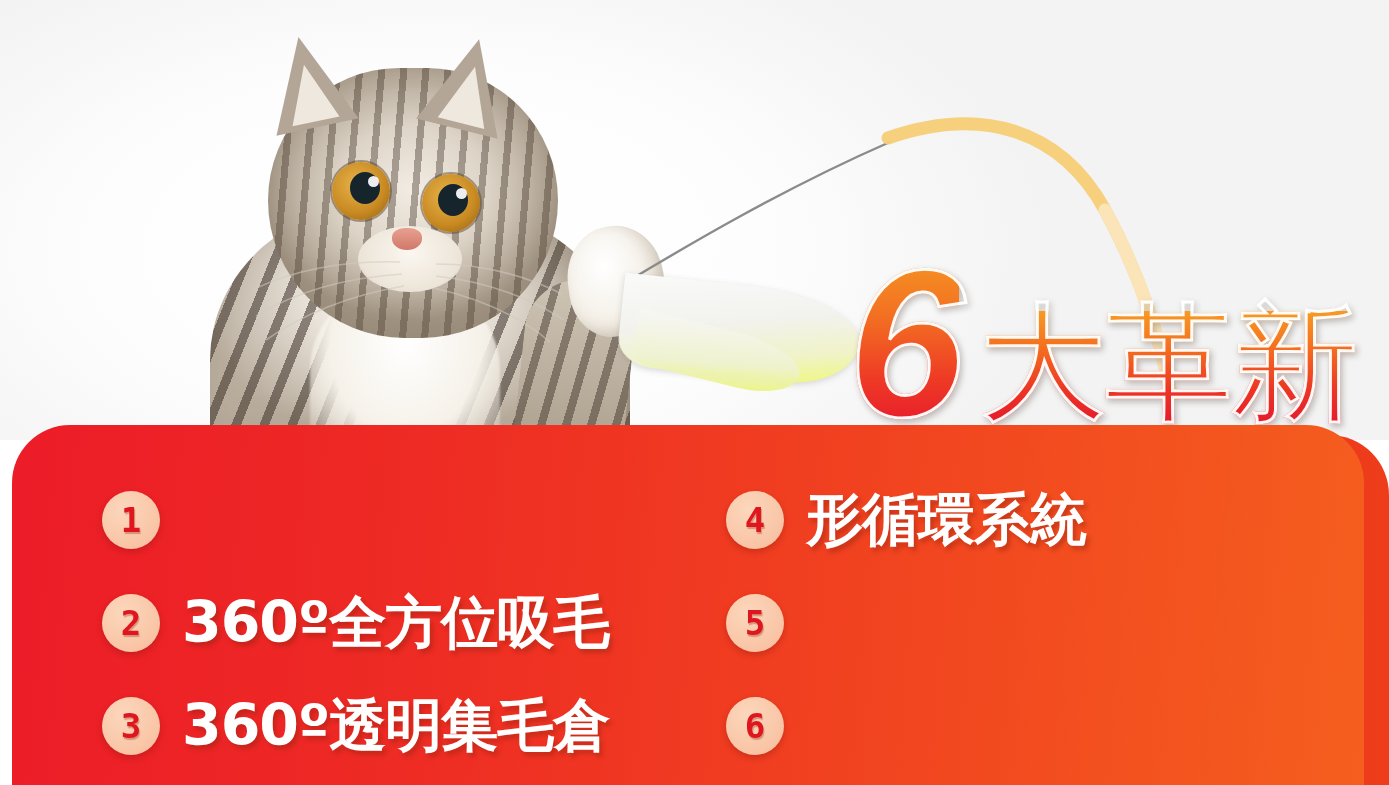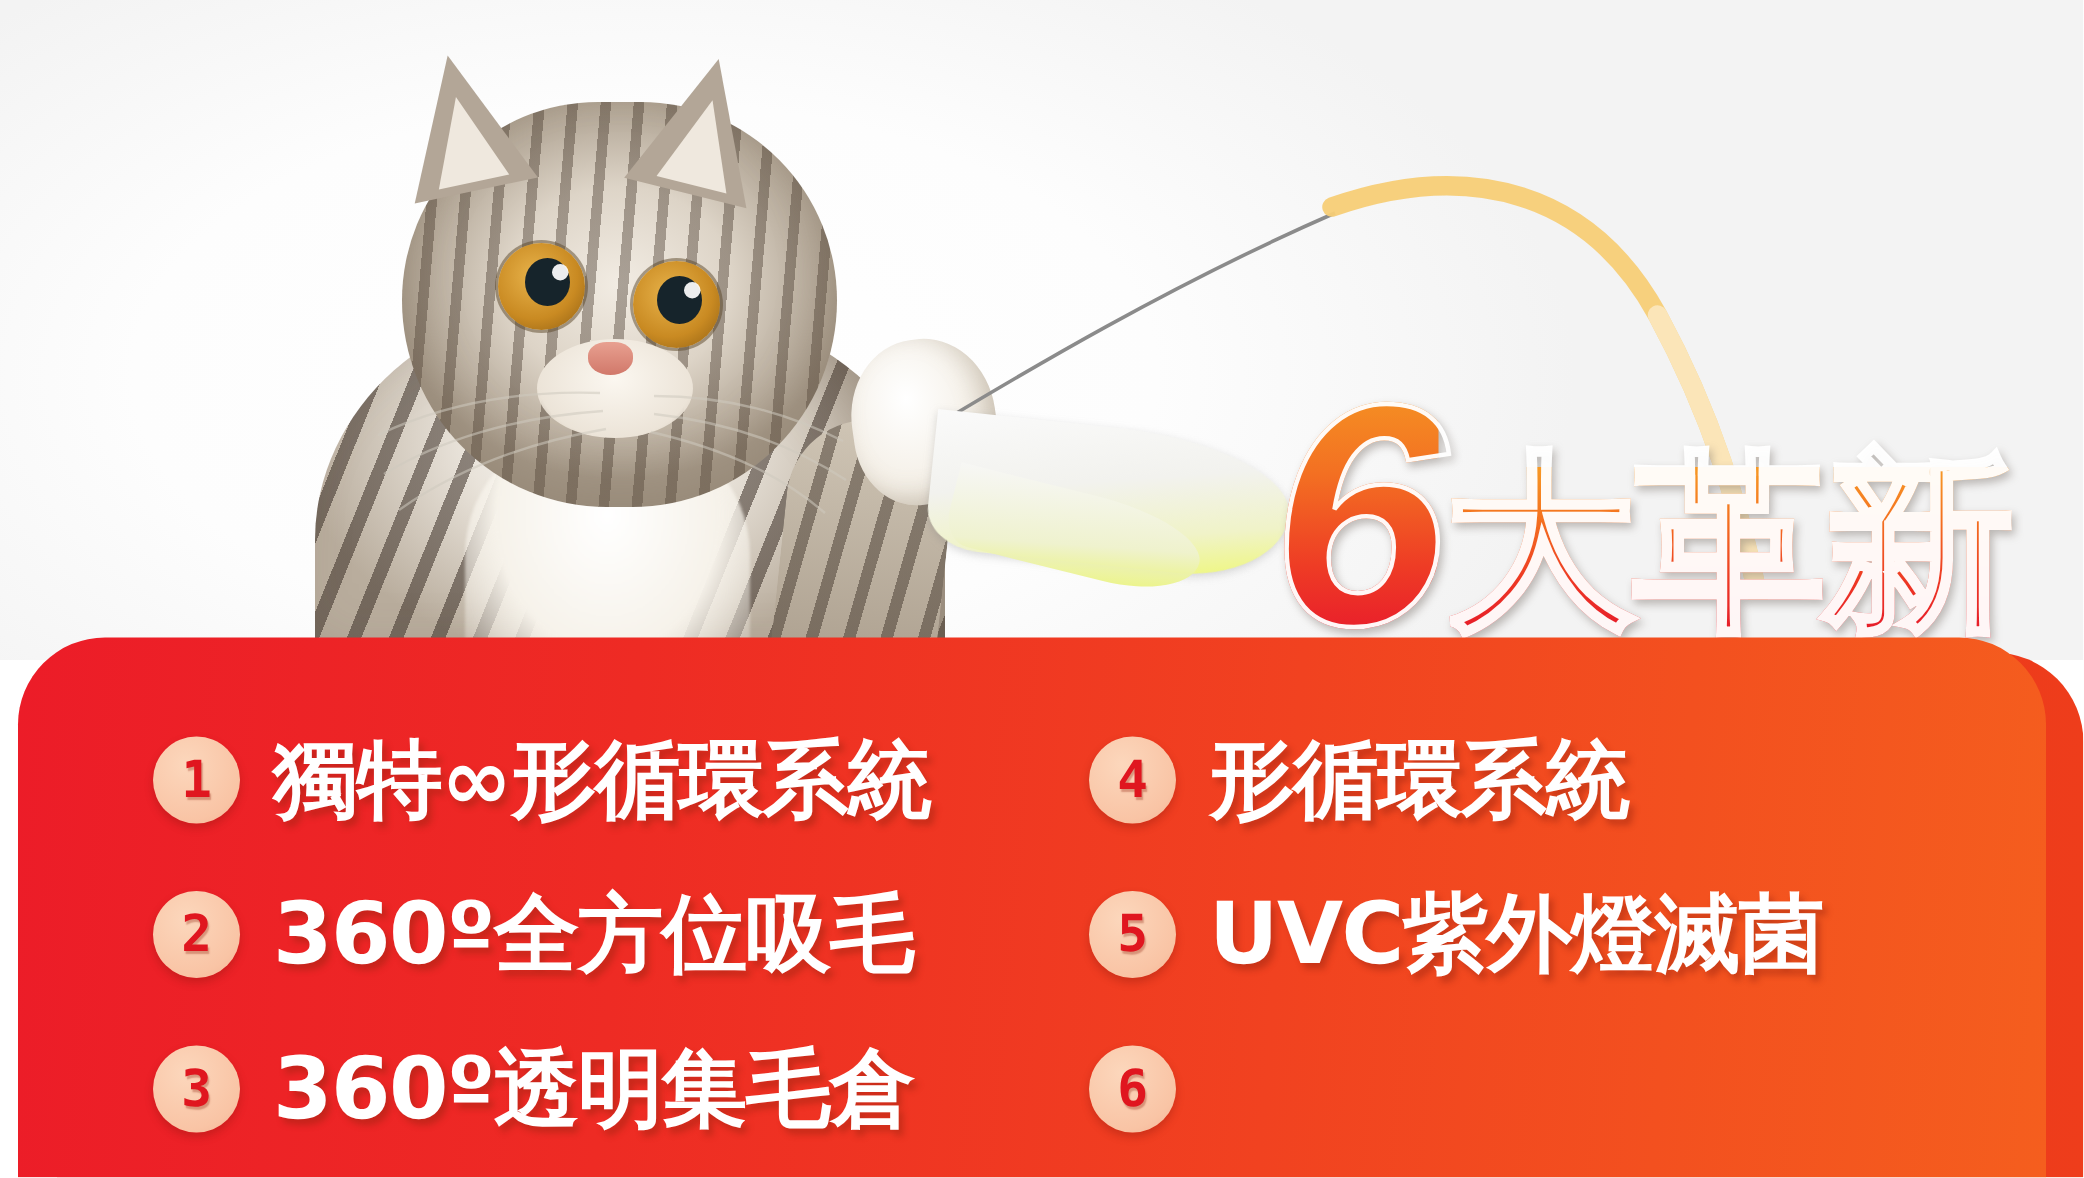--- a/index.html
+++ b/index.html
@@ -190,23 +190,23 @@
     -webkit-background-clip: text;
     background-clip: text;
     color: transparent;
     -webkit-text-stroke: 3px rgba(255,255,255,.96);
     paint-order: stroke fill;
     filter: drop-shadow(2px 3px 3px rgba(120,110,105,.45));
   }
   .headline-cn {
     font-family: "DejaVu Sans", "Liberation Sans", sans-serif;
     font-size: 128px;
-    font-weight: 700;
+    font-weight: 400;
     letter-spacing: -2px;
-    margin-left: 4px;
+    margin-left: 20px;
     padding-bottom: 14px;
     background: linear-gradient(180deg, #F79A25 0%, #F4701F 30%, #ED3524 66%, #E4152C 100%);
     -webkit-background-clip: text;
     background-clip: text;
     color: transparent;
     -webkit-text-stroke: 3px rgba(255,255,255,.96);
     paint-order: stroke fill;
     filter: drop-shadow(2px 3px 3px rgba(120,110,105,.45));
   }
 
@@ -320,33 +320,31 @@
     <span class="big-six">6</span>
     <span class="headline-cn">大革新</span>
   </div>
 
   <div class="panel-back"></div>
   <div class="panel"></div>
 
   <div class="features">
     <div class="feature">
       <span class="badge">1</span>
-      <span class="feature-label">獨特∞形循環系統</span>
     </div>
     <div class="feature">
       <span class="badge">4</span>
       <span class="feature-label">形循環系統</span>
     </div>
     <div class="feature">
       <span class="badge">2</span>
       <span class="feature-label">360º全方位吸毛</span>
     </div>
     <div class="feature">
       <span class="badge">5</span>
-      <span class="feature-label">UVC紫外燈滅菌</span>
     </div>
     <div class="feature">
       <span class="badge">3</span>
       <span class="feature-label">360º透明集毛倉</span>
     </div>
     <div class="feature">
       <span class="badge">6</span>
     </div>
   </div>
 

